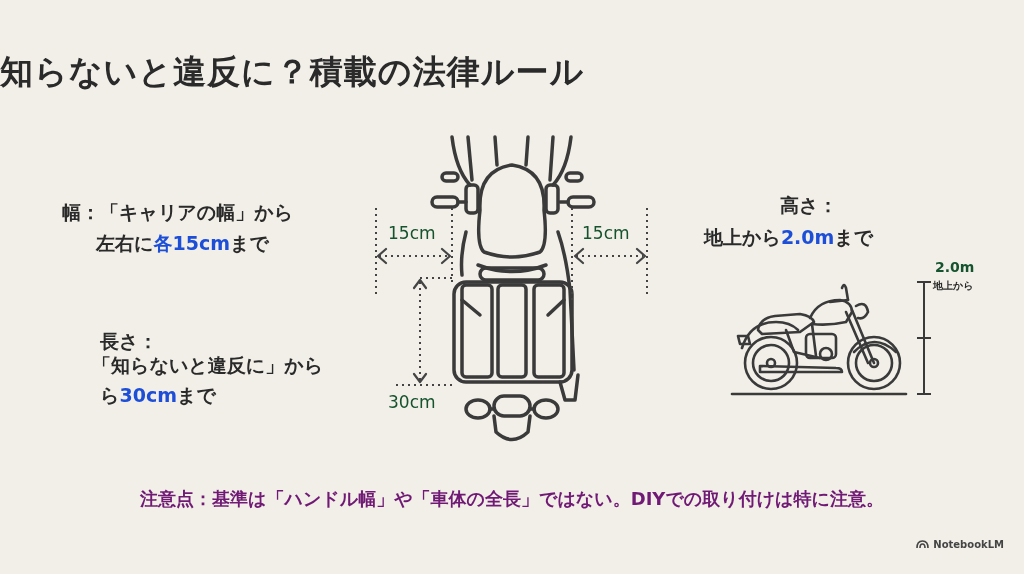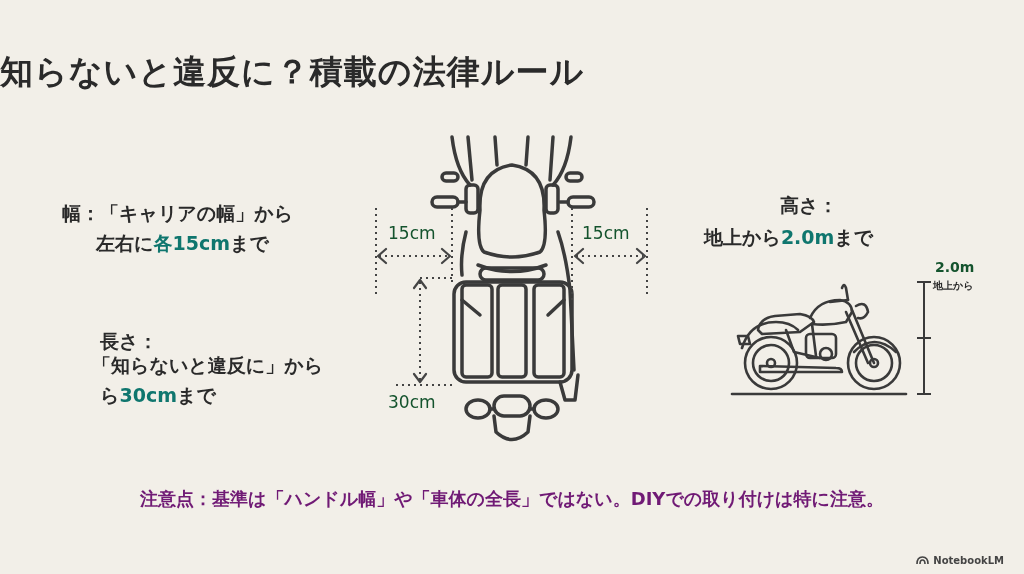--- a/index.html
+++ b/index.html
@@ -9,39 +9,39 @@
       font-family: "DejaVu Sans", "Liberation Sans", sans-serif;
       color: #2b2b2b;
       position: relative;
     }
     .title {
       position: absolute; left: 0; right: 0; top: 50px;
       text-align: left; font-size: 33px; font-weight: bold;
       letter-spacing: 1px; color: #2a2a2a;
     }
     .txt { position: absolute; font-weight: bold; font-size: 19px; line-height: 30px; color: #2a2a2a; white-space: nowrap; }
-    .hl { color: #0f766e; }
+    .hl { color: #1d4ed8; }
     .diagram { position: absolute; left: 0; top: 0; }
     .dim-label { position: absolute; font-size: 17px; font-weight: normal; color: #14532d; }
     .small-label { position: absolute; font-size: 10px; font-weight: bold; color: #2a2a2a; }
     .note {
       position: absolute; left: 0; right: 0; top: 487px; text-align: center;
       font-size: 18px; font-weight: bold; color: #701a75;
     }
     .footer {
-      position: absolute; right: 20px; bottom: 8px;
+      position: absolute; right: 20px; bottom: 24px;
       font-size: 10px; font-weight: bold; color: #444; display: flex; align-items: center; gap: 4px;
     }
   </style>
 </head>
 <body>
 
 <div class="title">知らないと違反に？積載の法律ルール</div>
 
-<div class="txt" style="left:62px; top:198px;">幅：「キャリアの幅」から</div>
+<div class="txt" style="left:62px; top:198px;font-family:Liberation Serif, serif;">幅：「キャリアの幅」から</div>
 <div class="txt" style="left:96px; top:228px;">
   <span>左右に</span><span class="hl">各15cm</span><span>まで</span>
 </div>
 
 <div class="txt" style="left:100px; top:318px;margin-top:8px;">長さ：</div>
 <div class="txt" style="left:92px; top:350px;">「知らないと違反に」から</div>
 <div class="txt" style="left:100px; top:380px;">
   <span>ら</span><span class="hl">30cm</span><span>まで</span>
 </div>
 

